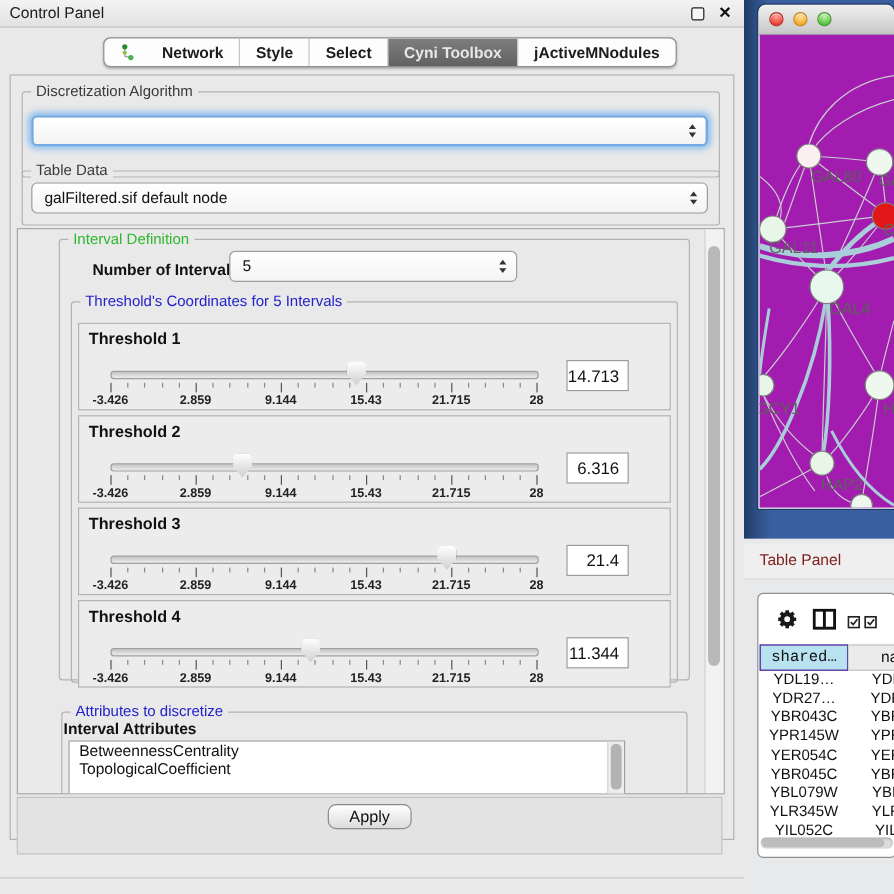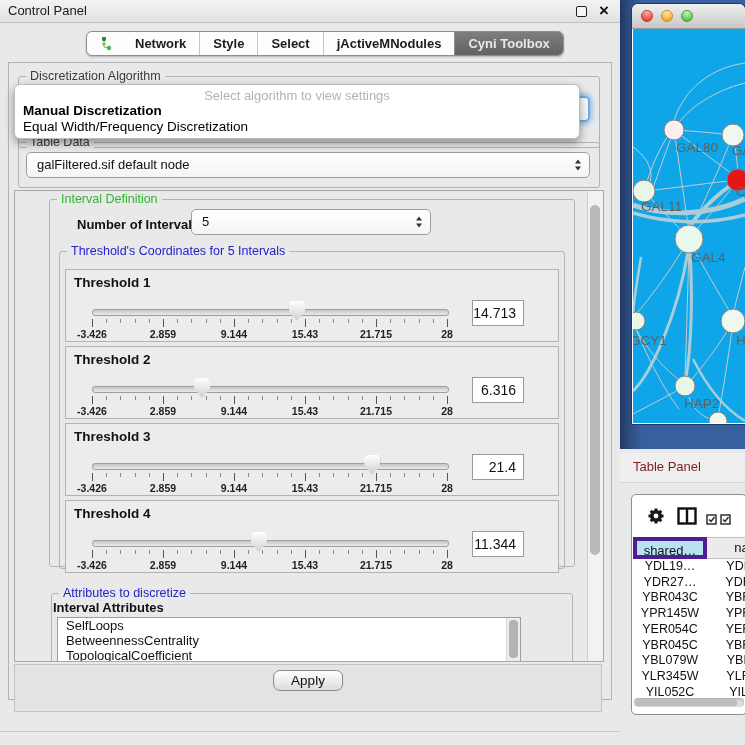--- a/index.html
+++ b/index.html
@@ -71,30 +71,30 @@
 
   
   .right{position:absolute;left:620px;top:0;width:125px;height:745px;background:#e8e9ea;}
   .net-bg{position:absolute;left:0;top:0;width:125px;height:449px;background:linear-gradient(90deg,#1e3a66 0px,#2c4c80 9px,#3a5f9e 22px,#3a5f9e 100%);}
   .mac-window{position:absolute;left:12px;top:4px;width:113px;height:420px;border-radius:6px 6px 0 0;box-shadow:0 0 0 1px #203862;overflow:hidden;background:#fff;}
   .mac-titlebar{position:absolute;left:0;top:0;width:113px;height:24px;background:linear-gradient(#f0f0f0,#c7c7c7);border-bottom:1px solid #999;}
   .tl{position:absolute;top:6px;width:12px;height:12px;border-radius:50%;box-shadow:inset 0 1px 1px rgba(255,255,255,.7);}
   .tl.red{left:9px;background:radial-gradient(circle at 50% 30%,#ffa396,#ea3c30 75%);border:1px solid #b5342b;box-sizing:border-box;}
   .tl.yellow{left:29px;background:radial-gradient(circle at 50% 30%,#ffe0a0,#f4a821 75%);border:1px solid #c08a1e;box-sizing:border-box;}
   .tl.green{left:49px;background:radial-gradient(circle at 50% 30%,#c2f0a8,#52c13e 75%);border:1px solid #4a9a37;box-sizing:border-box;}
-  .net-canvas{position:absolute;left:0.5px;top:25px;width:112px;height:394px;background:#0ea5e9;}
+  .net-canvas{position:absolute;left:0.5px;top:25px;width:112px;height:394px;background:#a21caf;}
   svg text{font-family:"Liberation Sans",sans-serif;}
 
   .table-region{position:absolute;left:0;top:449px;width:125px;height:296px;background:#e8e9ea;}
   .tp-header{position:absolute;left:0;top:4px;width:125px;height:29px;background:#efefef;border-bottom:1px solid #d6d6d6;}
   .tp-title{position:absolute;left:13px;top:6px;font-size:13px;color:#7f1d1d;}
   .tp-card{position:absolute;left:11px;top:45px;width:114px;height:219px;background:#fff;border:1px solid #8f8f8f;border-radius:5px;overflow:hidden;}
   .tp-icon{position:absolute;}
   .colh{position:absolute;top:42px;height:22px;box-sizing:border-box;font-size:13px;color:#111;text-align:center;line-height:20px;overflow:hidden;}
-  .colh.c1{left:1px;width:74px;background:#b9e2f1;border:4px solid #4c1d95;}
+  .colh.c1{left:1px;width:74px;background:#b9e2f1;border:1px solid #4c1d95;font-family:Liberation Mono, monospace;}
   .colh.c2{left:75px;width:70px;background:#ebebeb;border:1px solid #c2c2c2;border-left:none;}
   .trow{position:absolute;left:0;width:150px;height:15.7px;font-size:12.5px;color:#111;}
   .tcell{position:absolute;top:0;height:15.7px;text-align:center;line-height:15.7px;overflow:visible;white-space:nowrap;}
   .tcell.c1{left:1px;width:74px;}
   .tcell.c2{left:75px;width:70px;}
   .hsb{position:absolute;left:2px;top:203px;width:110px;height:9px;background:#dcdcdc;border-radius:4px;box-shadow:inset 0 1px 2px rgba(0,0,0,.25);}
   .hsb-thumb{position:absolute;left:1px;top:1px;width:102px;height:7px;background:#bdbdbd;border-radius:4px;}
 </style>
 </head>
 <body>
@@ -119,47 +119,40 @@
           </svg>
         </span>
         <span>Network</span>
       </div>
       <div class="seg">
         <span>Style</span>
       </div>
       <div class="seg">
         <span>Select</span>
       </div>
+      <div class="seg selected">
+        <span>Cyni Toolbox</span>
+      </div>
       <div class="seg">
         <span>jActiveMNodules</span>
-      </div>
-      <div class="seg selected">
-        <span>Cyni Toolbox</span>
       </div>
     </div>
 
   <div class="content"></div>
 
   <div class="group" style="left:18px;top:76px;width:580px;height:70px;">
     <div class="gtitle">Discretization Algorithm</div>
   </div>
   <div class="combo focused" style="left:26px;top:96px;width:564px;">
     <div class="spin">
         <div class="tri-up"></div>
         <div class="tri-dn"></div>
       </div>
   </div>
 
-  <div class="popup">
-    <div class="popup-placeholder">Select algorithm to view settings</div>
-    <div id="popup-options">
-        <div class="popup-opt hl">Manual Discretization</div>
-        <div class="popup-opt">Equal Width/Frequency Discretization</div>
-      </div>
-  </div>
 
   <div class="group" style="left:18px;top:142px;width:580px;height:44px;">
     <div class="gtitle">Table Data</div>
   </div>
   <div class="combo" style="left:26px;top:152px;width:564px;">
     <span>galFiltered.sif default node</span>
     <div class="spin">
         <div class="tri-up"></div>
         <div class="tri-dn"></div>
       </div>
@@ -338,21 +331,20 @@
           <div class="thr-value">11.344</div>
         </div>
       </div>
 
     <div class="group" style="left:36px;top:402px;width:520px;height:72px;">
       <div class="gtitle blue">Attributes to discretize</div>
     </div>
     <div class="bold-label" style="left:38px;top:409px;">Interval Attributes</div>
     <div class="listbox">
       <div id="attr-items">
-          <div class="list-item">SelfLoops</div>
           <div class="list-item">BetweennessCentrality</div>
           <div class="list-item">TopologicalCoefficient</div>
         </div>
       <div class="list-vsb">
           <div class="list-vsb-thumb"></div>
         </div>
     </div>
 
     <div class="vsb">
         <div class="vsb-thumb"></div>

